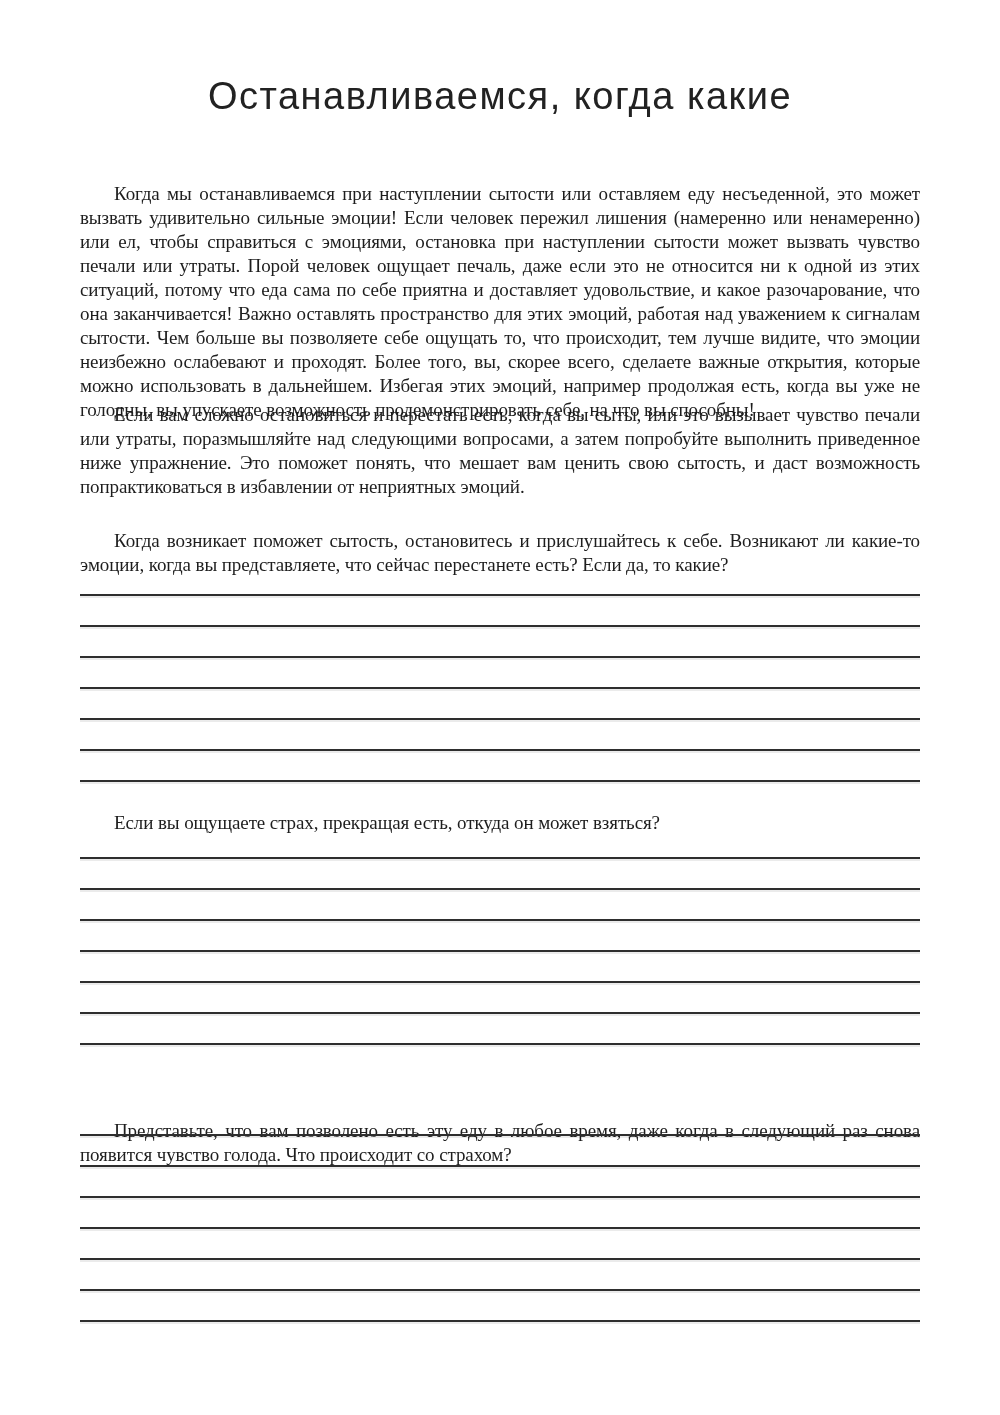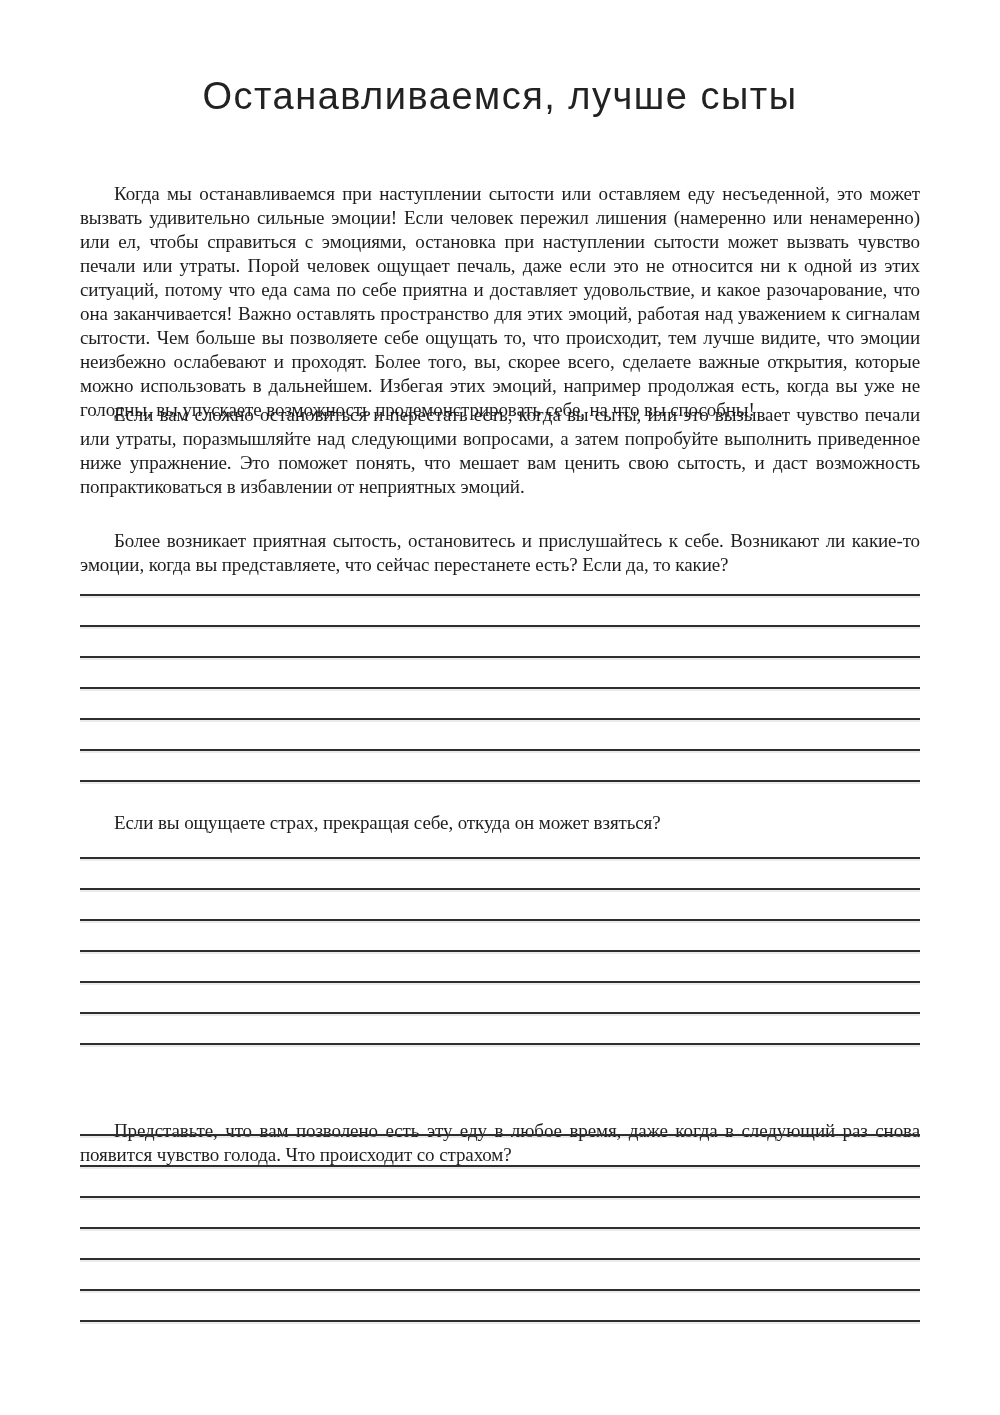--- a/index.html
+++ b/index.html
@@ -62,39 +62,39 @@
     height: 2px;
     background: #2e2e2e;
     margin-bottom: 29px;
     box-shadow: 0 2px 0 rgba(0,0,0,0.08);
   }
   .rule:last-child { margin-bottom: 0; }
 </style>
 </head>
 <body>
 
-<h1 class="abs page-title">Останавливаемся, лучше сыты</h1>
+<h1 class="abs page-title">Останавливаемся, когда какие</h1>
 
 <p class="abs body-text para-1">Когда мы останавливаемся при наступлении сытости или оставляем еду несъеденной, это может вызвать удивительно сильные эмоции! Если человек пережил лишения (намеренно или ненамеренно) или ел, чтобы справиться с эмоциями, остановка при наступлении сытости может вызвать чувство печали или утраты. Порой человек ощущает печаль, даже если это не относится ни к одной из этих ситуаций, потому что еда сама по себе приятна и доставляет удовольствие, и какое разочарование, что она заканчивается! Важно оставлять пространство для этих эмоций, работая над уважением к сигналам сытости. Чем больше вы позволяете себе ощущать то, что происходит, тем лучше видите, что эмоции неизбежно ослабевают и проходят. Более того, вы, скорее всего, сделаете важные открытия, которые можно использовать в дальнейшем. Избегая этих эмоций, например продолжая есть, когда вы уже не голодны, вы упускаете возможность продемонстрировать себе, на что вы способны!</p>
 
 <p class="abs body-text para-2">Если вам сложно остановиться и перестать есть, когда вы сыты, или это вызывает чувство печали или утраты, поразмышляйте над следующими вопросами, а затем попробуйте выполнить приведенное ниже упражнение. Это поможет понять, что мешает вам ценить свою сытость, и даст возможность попрактиковаться в избавлении от неприятных эмоций.</p>
 
-<p class="abs body-text q1-prompt">Более возникает приятная сытость, остановитесь и прислушайтесь к себе. Возникают ли какие-то эмоции, когда вы представляете, что сейчас перестанете есть? Если да, то какие?</p>
+<p class="abs body-text q1-prompt">Когда возникает поможет сытость, остановитесь и прислушайтесь к себе. Возникают ли какие-то эмоции, когда вы представляете, что сейчас перестанете есть? Если да, то какие?</p>
 
 <div class="abs answer-lines lines-1">
     <div class="rule" style="background: rgb(46, 46, 46);"></div>
     <div class="rule" style="background: rgb(46, 46, 46);"></div>
     <div class="rule" style="background: rgb(46, 46, 46);"></div>
     <div class="rule" style="background: rgb(46, 46, 46);"></div>
     <div class="rule" style="background: rgb(46, 46, 46);"></div>
     <div class="rule" style="background: rgb(46, 46, 46);"></div>
     <div class="rule" style="background: rgb(46, 46, 46);"></div>
   </div>
 
-<p class="abs body-text q2-prompt">Если вы ощущаете страх, прекращая себе, откуда он может взяться?</p>
+<p class="abs body-text q2-prompt">Если вы ощущаете страх, прекращая есть, откуда он может взяться?</p>
 
 <div class="abs answer-lines lines-2">
     <div class="rule" style="background: rgb(46, 46, 46);"></div>
     <div class="rule" style="background: rgb(46, 46, 46);"></div>
     <div class="rule" style="background: rgb(46, 46, 46);"></div>
     <div class="rule" style="background: rgb(46, 46, 46);"></div>
     <div class="rule" style="background: rgb(46, 46, 46);"></div>
     <div class="rule" style="background: rgb(46, 46, 46);"></div>
     <div class="rule" style="background: rgb(46, 46, 46);"></div>
   </div>

